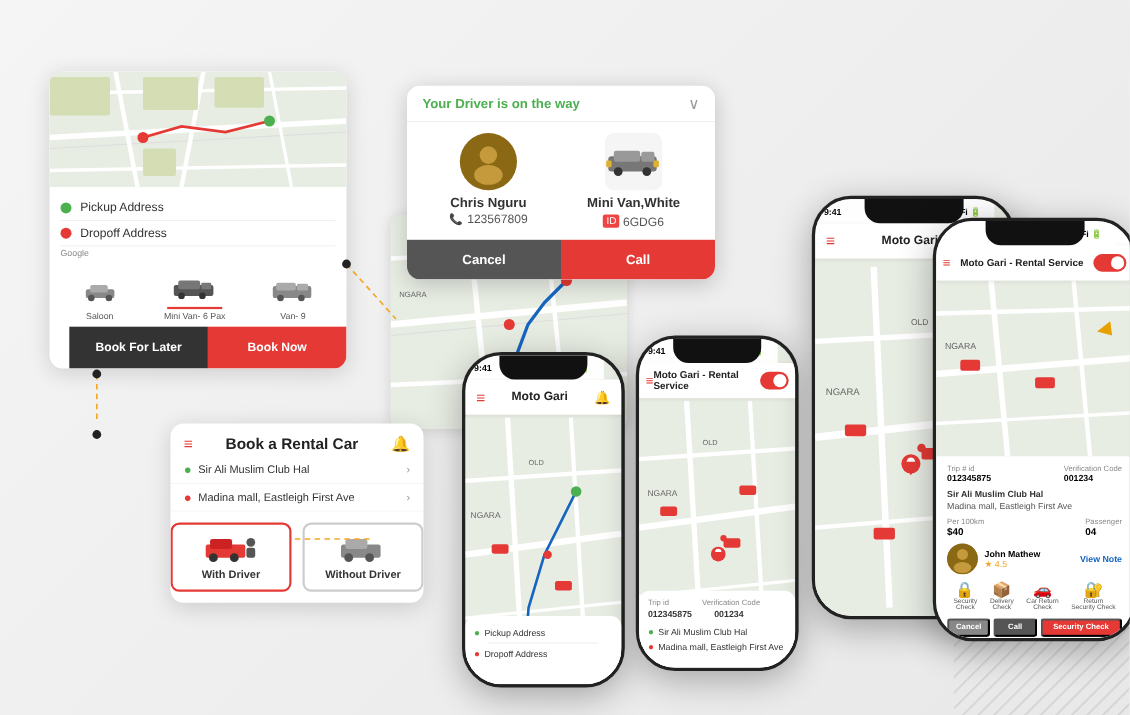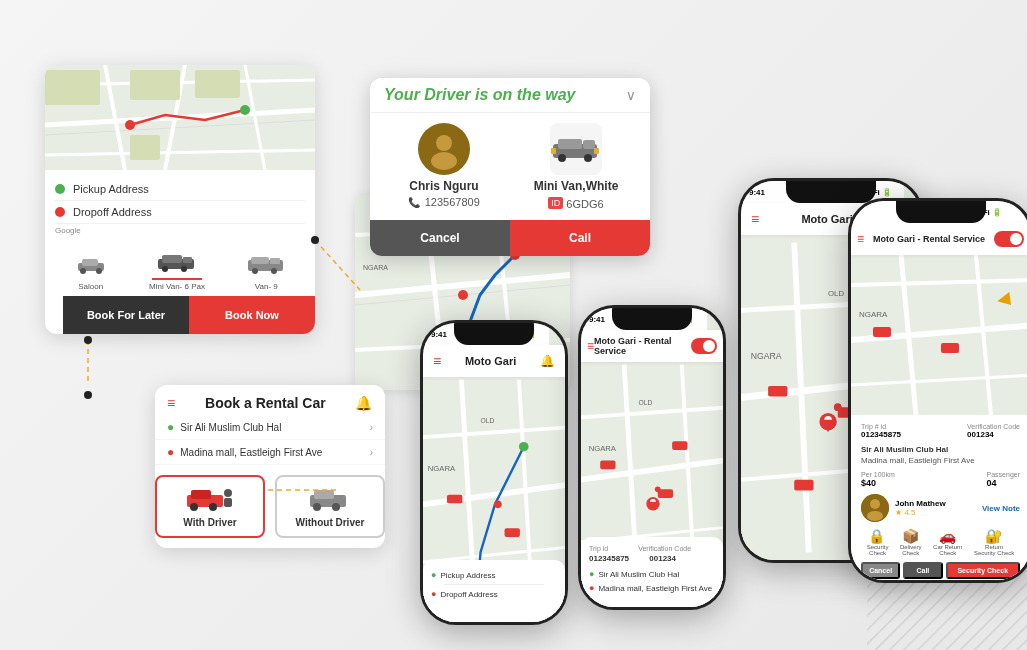--- a/index.html
+++ b/index.html
@@ -164,24 +164,23 @@
     .driver-header {
       background: #fff;
       padding: 8px 14px;
       display: flex;
       align-items: center;
       justify-content: space-between;
       border-bottom: 1px solid #eee;
     }
 
     .driver-status-text {
-      font-size: 16px;
+      font-size: 12px;
       font-weight: 600;
       color: #4CAF50;
-      font-style: italic;
     }
 
     .driver-info {
       display: flex;
       padding: 10px 14px;
       gap: 12px;
     }
 
     .driver-avatar {
       width: 52px;

